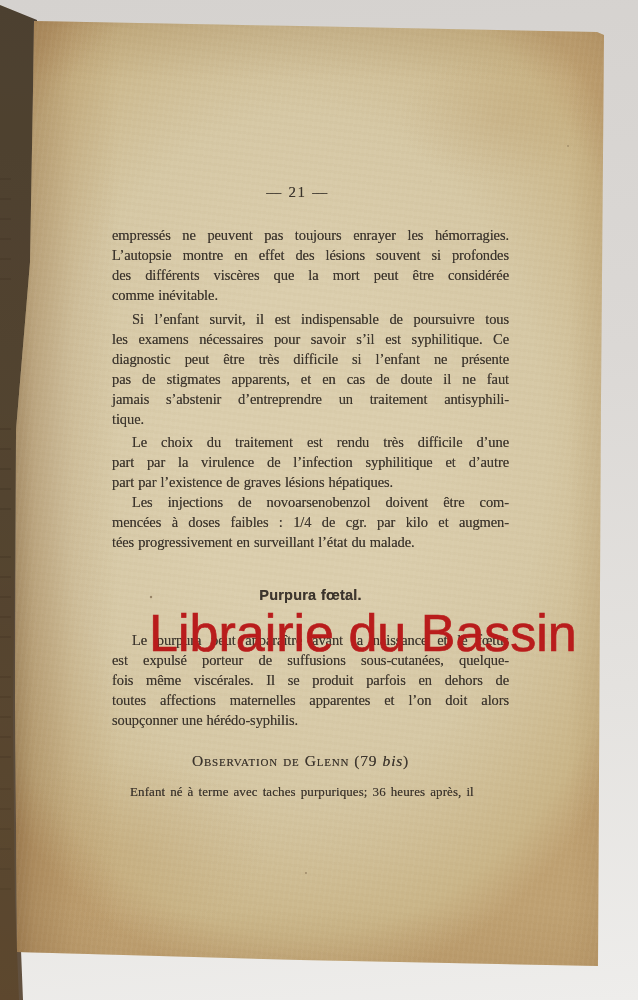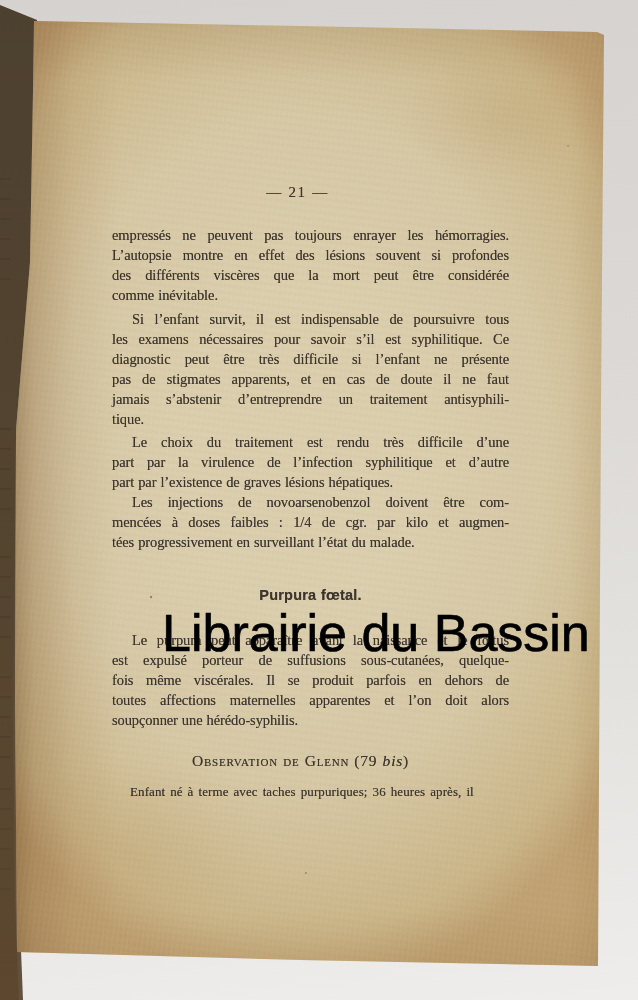--- a/index.html
+++ b/index.html
@@ -149,15 +149,15 @@
         <div class="line">toutes affections maternelles apparentes et l’on doit alors</div>
         <div class="line last">soupçonner une hérédo-syphilis.</div>
       </div>
 
       <div class="h2"><span class="sc">Observation de Glenn (79 </span><span class="it">bis</span><span>)</span></div>
 
       <div class="obs">Enfant né à terme avec taches purpuriques; 36 heures après, il</div>
     </div>
   </div>
 
-  <div class="watermark" style="color: #000000; margin-left: 13px;">Librairie du Bassin</div>
+  <div class="watermark" style="color: #b91c1c;">Librairie du Bassin</div>
 
 </div>
 
 </body></html>

